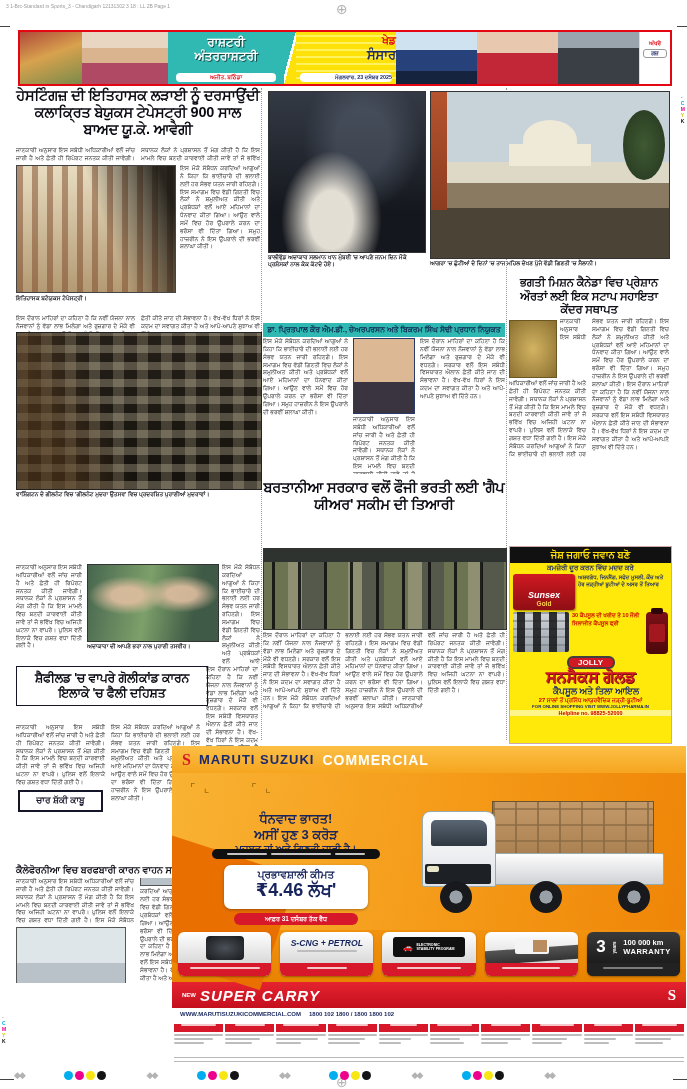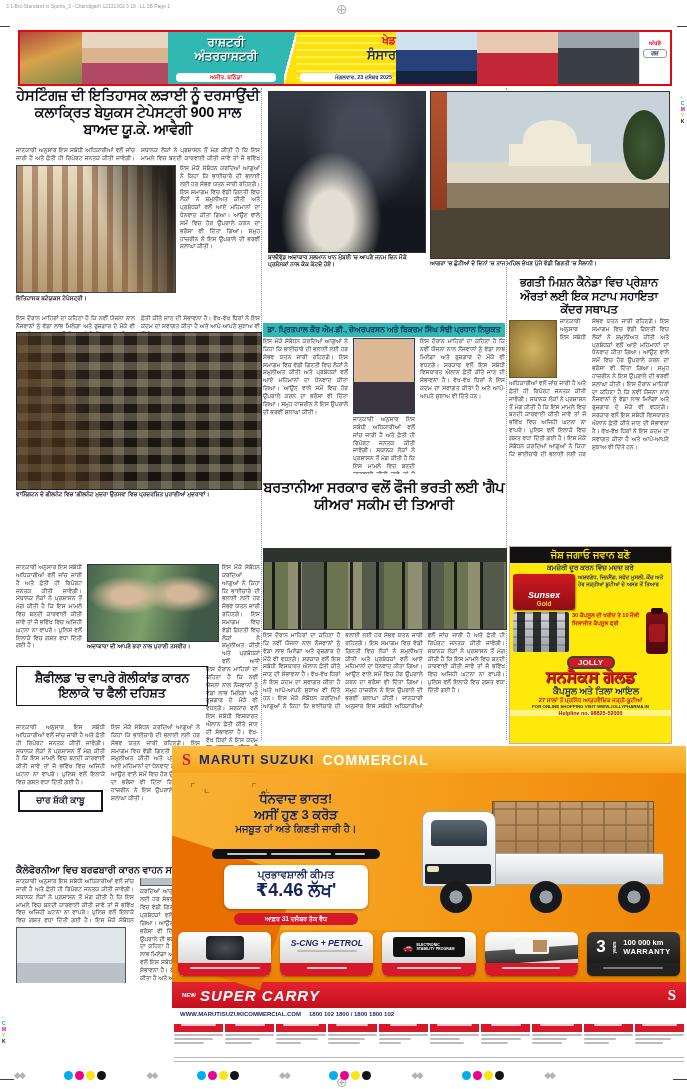--- a/index.html
+++ b/index.html
@@ -215,21 +215,21 @@
     <div style="height:27px;background:linear-gradient(#fbbf45,#f6a51f);display:flex;align-items:center;padding-left:10px;">
       <span style="color:#d7182a;font-size:16px;font-weight:bold;font-family:'Liberation Serif',serif;">S</span>
       <span style="color:#1b2a6b;font-size:13px;font-weight:bold;letter-spacing:1px;margin-left:8px;">MARUTI SUZUKI</span>
       <span style="color:#fff;font-size:14px;font-weight:bold;letter-spacing:1px;margin-left:8px;">COMMERCIAL</span>
     </div>
 
     <div style="position:relative;height:157px;background:linear-gradient(100deg,#f9b233,#f59a18 55%,#ef8508);">
       <div style="position:absolute;left:-40px;bottom:-40px;width:150px;height:120px;background:#e86f00;transform:rotate(18deg);"></div>
       <div style="position:absolute;left:18px;top:8px;color:#9a6a10;font-size:12px;letter-spacing:8px;">⌜⌞&nbsp;&nbsp;&nbsp;⌜⌞</div>
       <div style="position:absolute;left:14px;top:18px;width:220px;text-align:center;color:#17255c;font-weight:bold;">
-        <div style="font-size:13px;">ਧੰਨਵਾਦ ਭਾਰਤ!</div>
+        <div style="font-size:13px;margin-top:20px;">ਧੰਨਵਾਦ ਭਾਰਤ!</div>
         <div style="font-size:13px;">ਅਸੀਂ ਹੁਣ 3 ਕਰੋੜ</div>
         <div style="font-size:10px;">ਮਜਬੂਤ ਹਾਂ ਅਤੇ ਗਿਣਤੀ ਜਾਰੀ ਹੈ।</div>
       </div>
       <div style="position:absolute;left:40px;top:76px;width:168px;height:10px;background:#101010;border-radius:5px;display:flex;align-items:center;justify-content:center;gap:4px;">
         <span class="bar" style="width:40px;margin:0;"></span>
         <span class="bar" style="width:60px;margin:0;"></span>
         <span class="bar" style="width:30px;margin:0;"></span>
       </div>
       <div style="position:absolute;left:52px;top:92px;width:144px;height:44px;background:#fff;border-radius:7px;text-align:center;box-shadow:0 1px 3px rgba(0,0,0,.3);">
         <div style="font-size:10.5px;font-weight:bold;color:#17255c;margin-top:3px;">ਪ੍ਰਭਾਵਸ਼ਾਲੀ ਕੀਮਤ</div>

